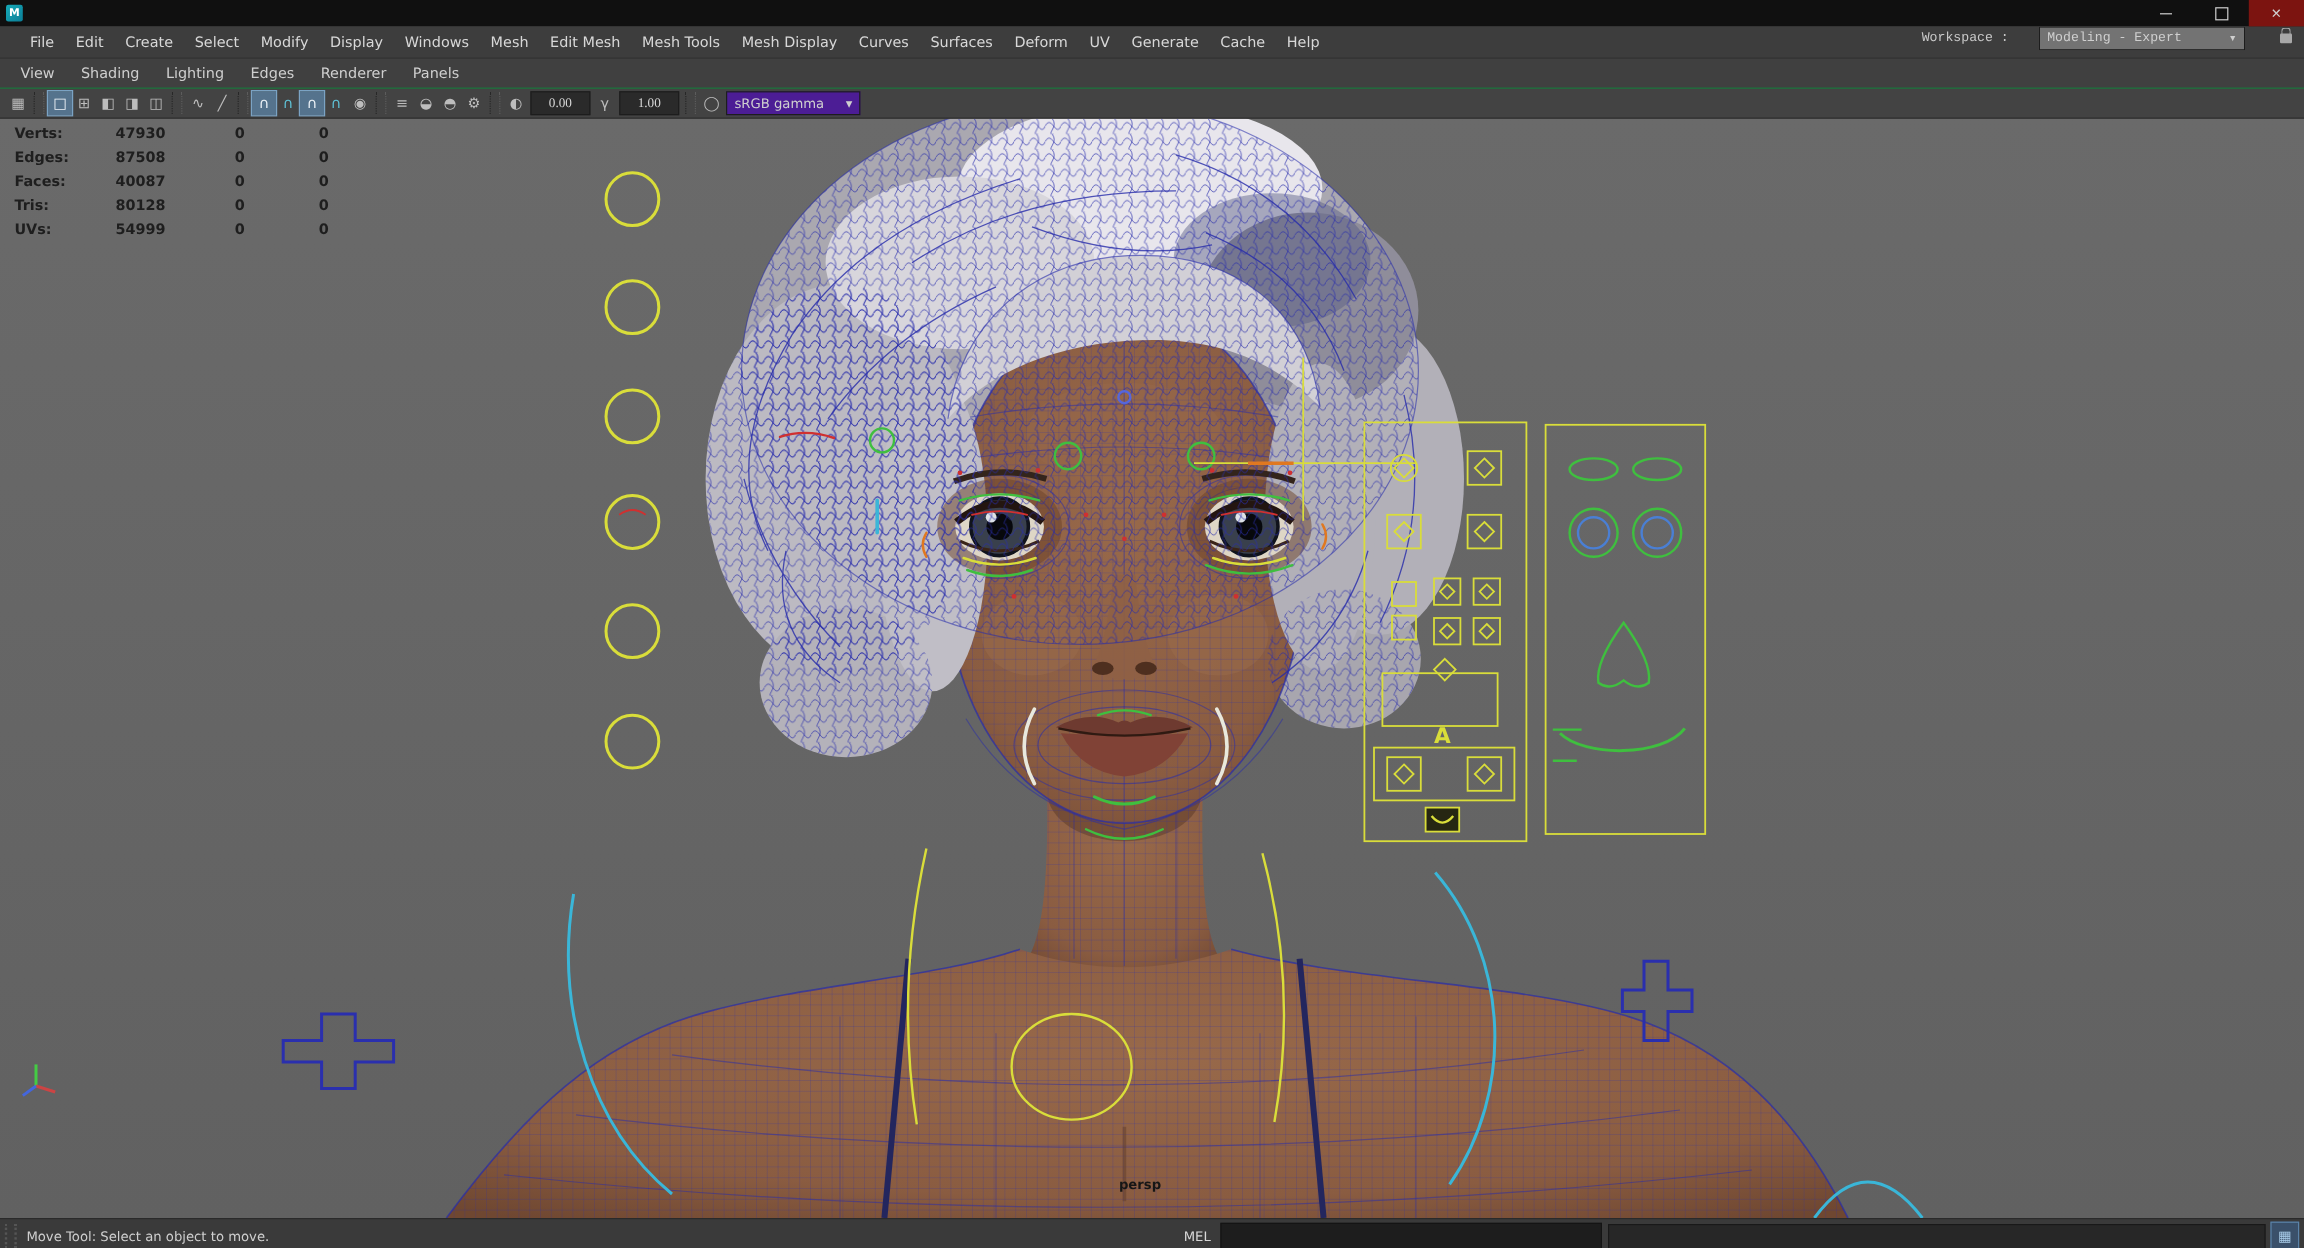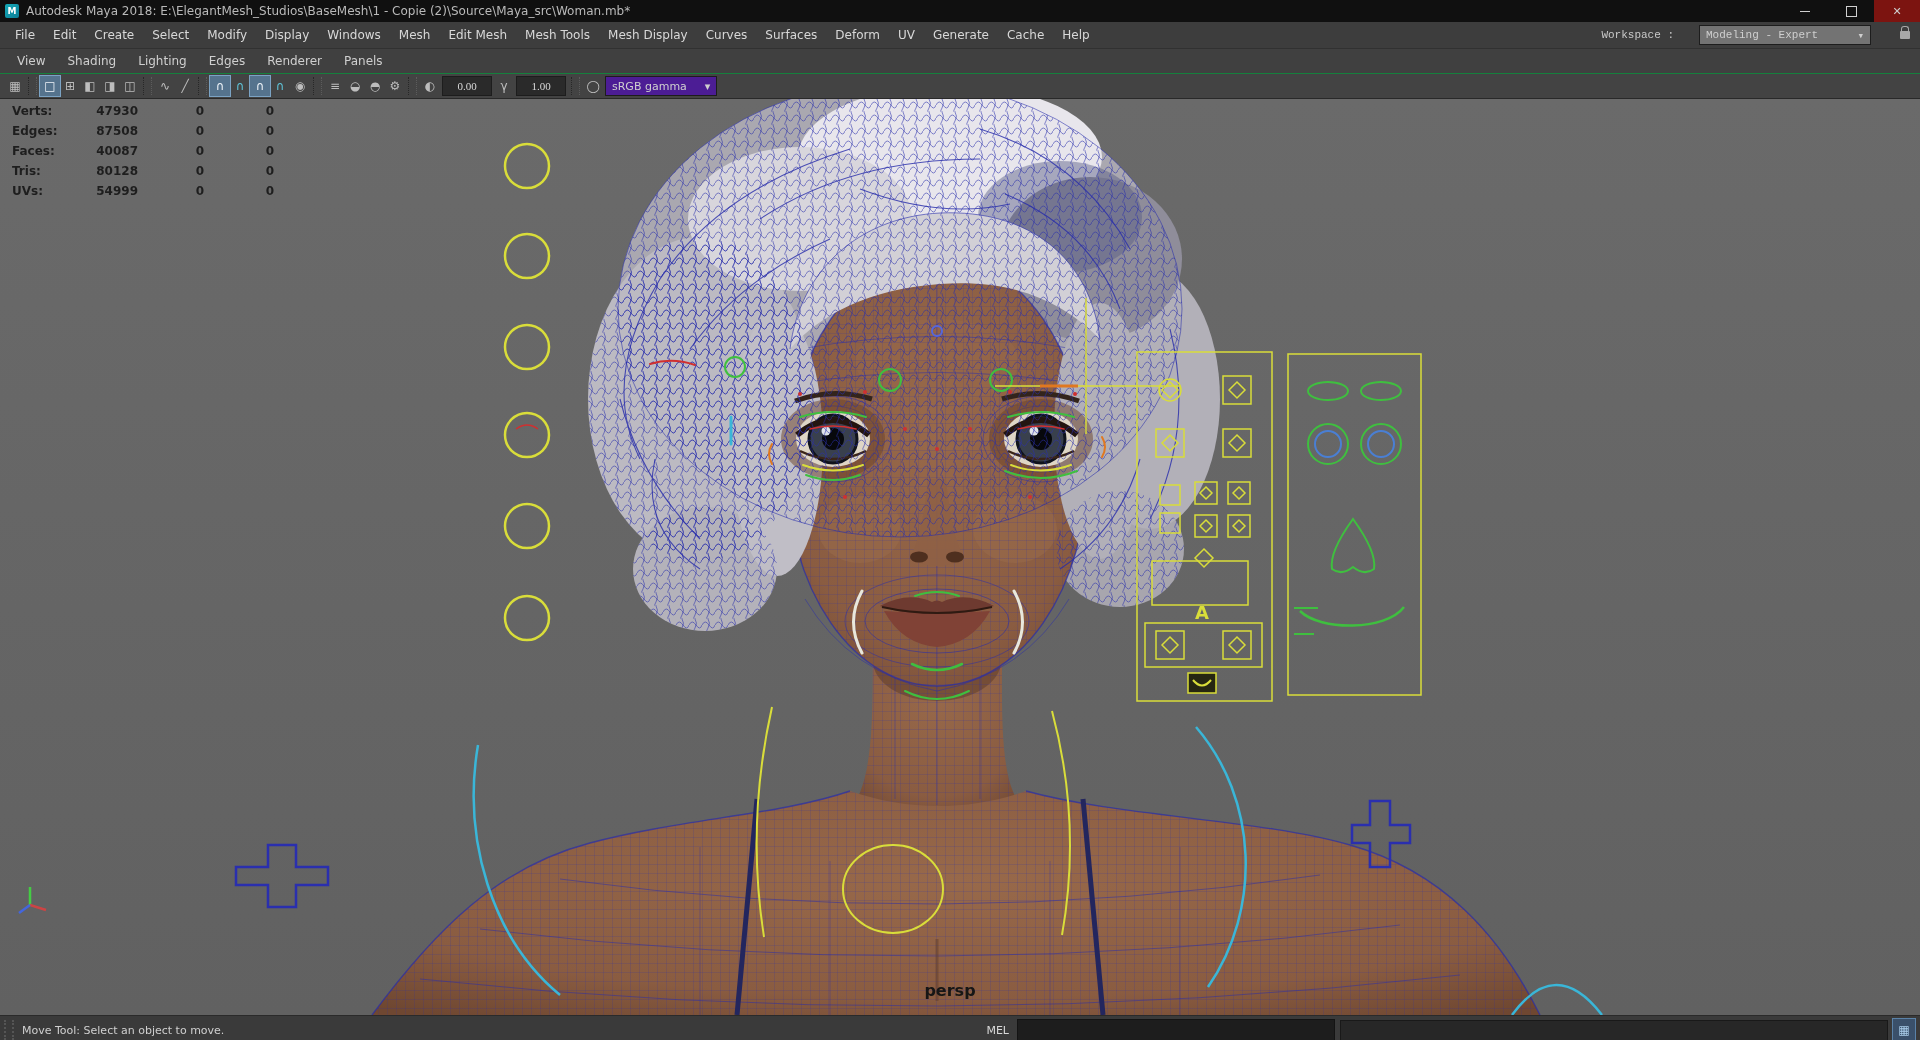--- a/index.html
+++ b/index.html
@@ -14,21 +14,21 @@
     background:linear-gradient(135deg,#16aab8,#0b7e97);color:#fff;font-size:9px;font-weight:bold;
     display:flex;align-items:center;justify-content:center;flex:0 0 auto;}
   .title-text{white-space:nowrap;overflow:hidden;}
   .win-controls{margin-left:auto;display:flex;height:100%;}
   .win-btn{width:46px;height:100%;display:flex;align-items:center;justify-content:center;color:#cfcfcf;font-size:11px;}
   .min-bar{display:block;width:10px;border-bottom:1px solid #cfcfcf;}
   .max-box{display:block;width:9px;height:9px;border:1px solid #cfcfcf;}
   .win-btn.close{background:#7c1410;}
 
   
-  .menubar{height:26px;background:#3d3d3d;border-bottom:1px solid #313131;display:flex;align-items:center;font-size:12px;color:#d8d8d8;padding-left:6px;}
+  .menubar{height:26px;background:#3d3d3d;border-bottom:1px solid #313131;display:flex;align-items:flex-start;font-size:12px;color:#d8d8d8;padding-left:16px;}
   .menu-item{padding:0 9px;height:100%;display:flex;align-items:center;cursor:default;}
   .menubar-right{margin-left:auto;display:flex;align-items:center;padding-right:10px;gap:25px;color:#c9c9c9;font-size:11px;font-family:Liberation Mono, monospace;}
   .workspace-select{background:#737373;border:1px solid #1d1d1d;color:#cfcfcf;height:18px;width:158px;
     display:flex;align-items:center;justify-content:space-between;padding:0 6px;font-size:11px;}
   .lock-icon{width:10px;height:8px;background:#a8a8a8;border-radius:1px;position:relative;margin-left:4px;}
   .lock-icon::before{content:"";position:absolute;left:1px;top:-5px;width:6px;height:5px;border:1px solid #a8a8a8;border-bottom:none;border-radius:3px 3px 0 0;}
 
   .panelmenubar{height:24px;background:#404040;border-bottom:1px solid #15803d;display:flex;align-items:center;font-size:12px;color:#cfcfcf;padding-left:6px;}
   .panel-menu-item{padding:0 11px;height:100%;display:flex;align-items:center;}
 
@@ -40,21 +40,21 @@
   .tb-sep{width:7px;height:18px;border-left:1px dotted #272727;border-right:1px dotted #5c5c5c;margin:0 3px;flex:0 0 auto;}
   .tb-field{width:44px;height:16px;background:#2a2a2a;border:1px solid #1d1d1d;color:#d8d8d8;font-size:11px;text-align:center;font-family:Liberation Serif, serif;margin:0 2px;}
   .tb-dropdown{height:18px;background:#4c1d95;border:1px solid #1d1d1d;color:#cfcfcf;display:flex;align-items:center;gap:18px;padding:0 6px;margin-left:2px;}
 
   
   .viewport{position:relative;height:916px;background:linear-gradient(var(--vpbg),#616161);overflow:hidden;}
   svg.scene{position:absolute;left:0;top:0;width:1920px;height:916px;}
   .hud{position:absolute;top:2px;left:12px;color:#1e1e1e;font-size:12px;font-weight:bold;}
   .hud-row{display:grid;grid-template-columns:70px 56px 66px 70px;height:20px;align-items:center;}
   .hud-row .num{text-align:right;}
-  .persp-label{position:absolute;left:0;right:20px;top:882px;text-align:center;color:#161616;font-size:16px;font-weight:bold;}
+  .persp-label{position:absolute;left:0;right:20px;top:882px;text-align:center;color:#161616;font-size:11px;font-weight:bold;}
 
   
   .sy{stroke:var(--yellow,#d9dd3a);fill:none;}
   .sg{stroke:var(--green,#3fbf3f);fill:none;}
   .sc{stroke:var(--cyan,#3ab6d8);fill:none;}
   .sb{stroke:var(--rigblue,#2a2fae);fill:none;}
   .sw{stroke:var(--wire,#272cab);fill:none;}
 
   
   .bottombar{height:28px;background:#3a3a3a;border-top:1px solid #2a2a2a;display:flex;align-items:center;font-size:11px;color:#cfcfcf;}
@@ -64,21 +64,20 @@
   .mel-input{width:312px;height:19px;background:#1d1d1d;border:1px solid #141414;color:#ddd;font-size:11px;}
   .mel-output{width:546px;height:19px;background:#272727;border:1px solid #191919;margin-left:5px;}
   .corner-btn{width:22px;height:22px;margin:0 4px;background:#3a506a;border:1px solid #5a82a8;color:#a9cdea;
     display:flex;align-items:center;justify-content:center;font-size:12px;}
 </style>
 </head>
 <body>
 
 <div class="titlebar">
   <div class="maya-logo">M</div>
-  <span class="title-text">Autodesk Maya 2018: E:\ElegantMesh_Studios\BaseMesh\1 - Copie (2)\Source\Maya_src\Woman.mb*</span>
   <div class="win-controls">
     <div class="win-btn">
         <span class="min-bar"></span>
       </div>
     <div class="win-btn">
         <span class="max-box"></span>
       </div>
     <div class="win-btn close">
         <span>✕</span>
       </div>

